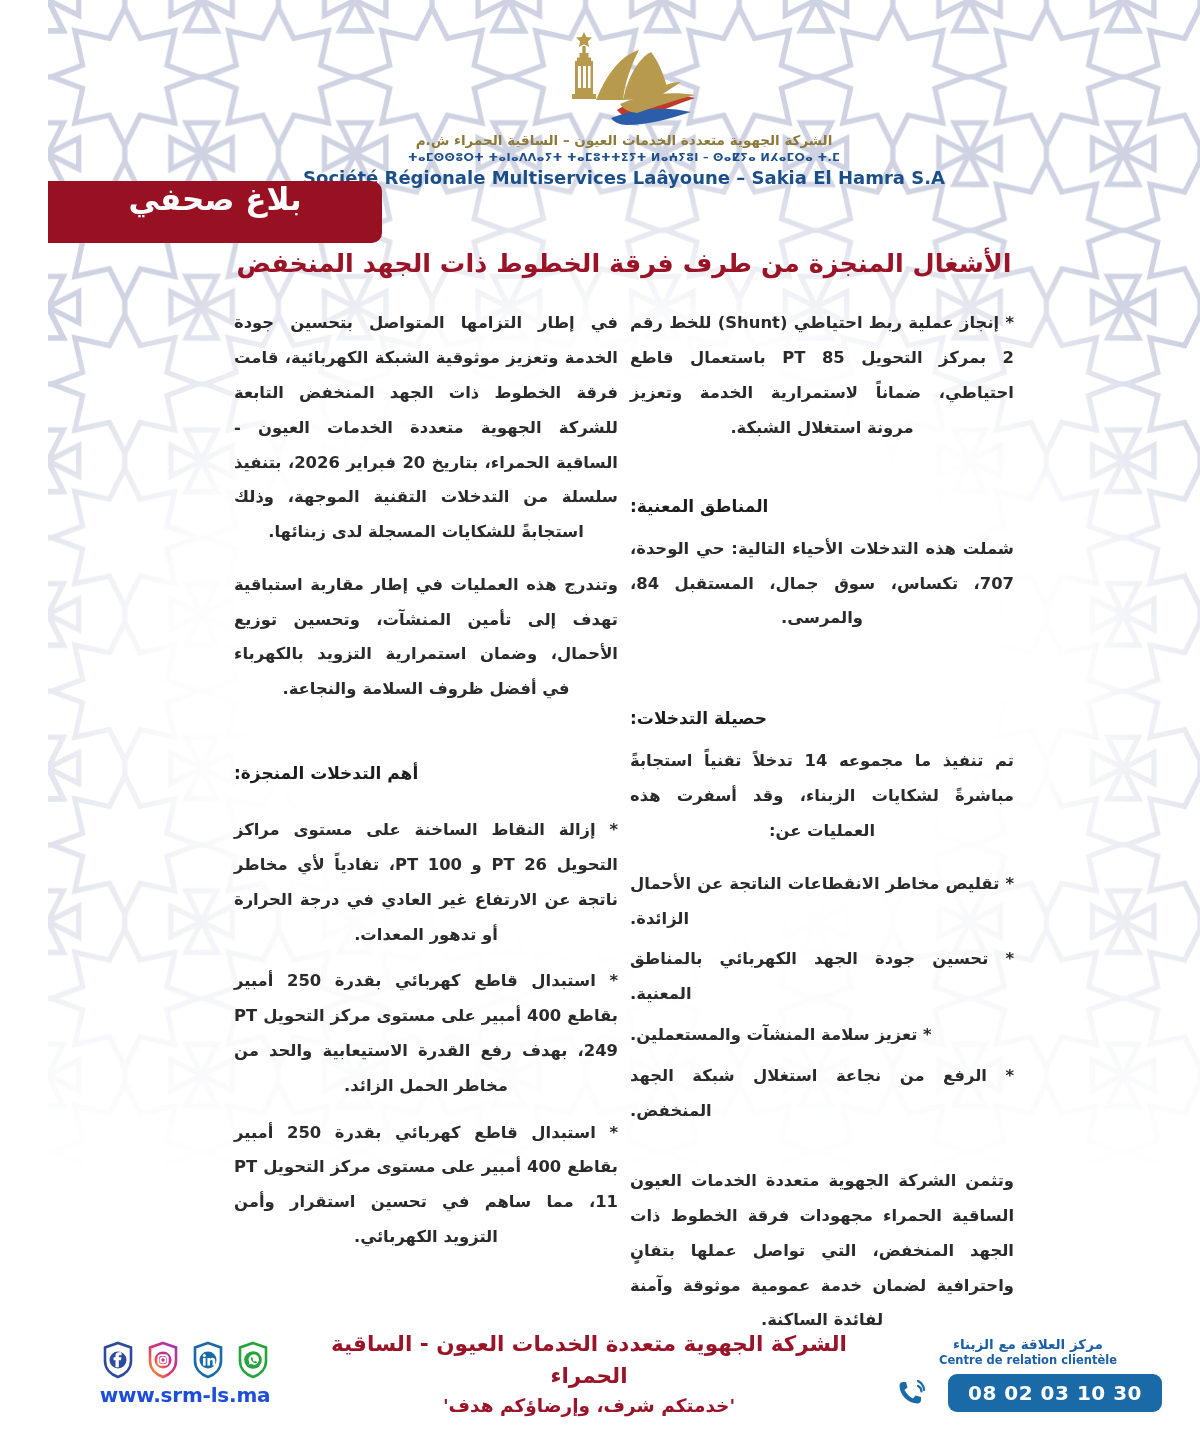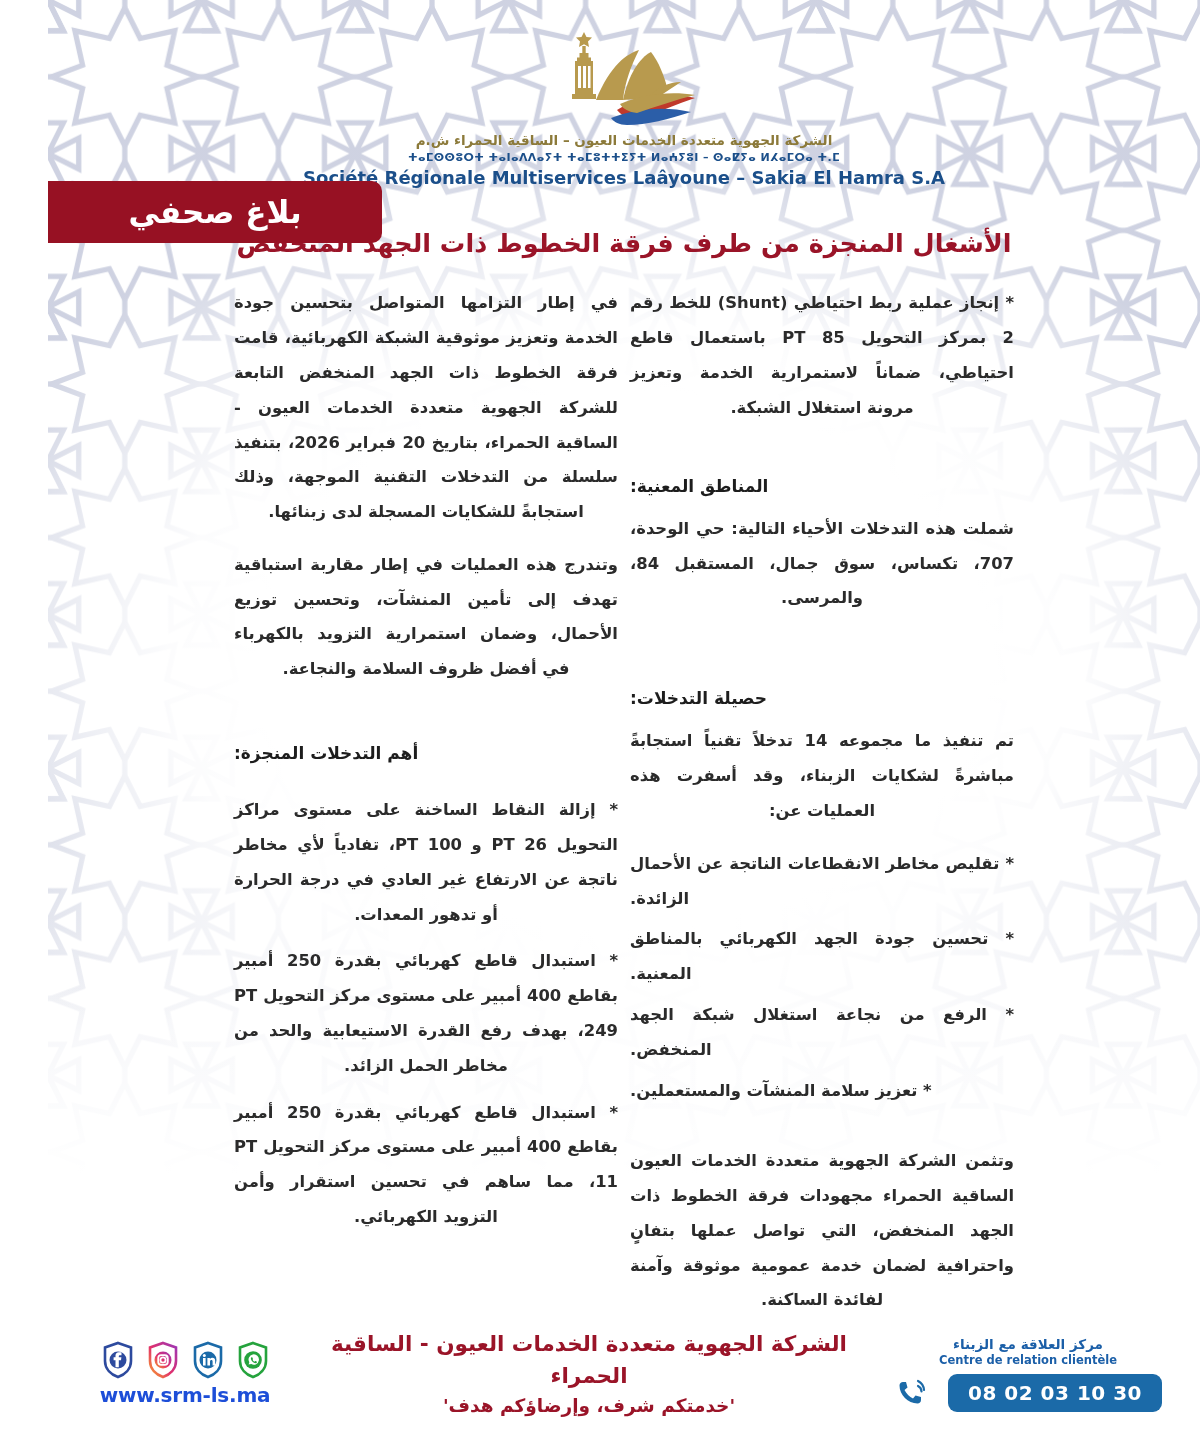--- a/index.html
+++ b/index.html
@@ -85,33 +85,33 @@
     position: absolute;
     top: 181px;
     left: 0;
     z-index: 4;
     width: 334px;
     height: 62px;
     background: #971123;
     border-top-right-radius: 10px;
     border-bottom-right-radius: 10px;
     display: flex;
-    align-items: center;
+    align-items: flex-start;
     justify-content: center;
     color: #ffffff;
     font-size: 31px;
     font-weight: 700;
     letter-spacing: 1px;
   }
 
   
   .doc-title {
     position: relative;
     z-index: 3;
-    margin-top: 44px;
+    margin-top: 64px;
     text-align: center;
     color: #9a1428;
     font-size: 25.5px;
     font-weight: 700;
     line-height: 1.35;
     padding: 0 120px;
   }
 
   
   .body-cols {
@@ -317,22 +317,22 @@
       <div class="spacer-sm"></div>
       <div class="h-sub">المناطق المعنية:</div>
       <p class="para">شملت هذه التدخلات الأحياء التالية: حي الوحدة، 707، تكساس، سوق جمال، المستقبل 84، والمرسى.</p>
 
       <div class="spacer-md"></div>
       <div class="h-sub">حصيلة التدخلات:</div>
       <p class="para">تم تنفيذ ما مجموعه 14 تدخلاً تقنياً استجابةً مباشرةً لشكايات الزبناء، وقد أسفرت هذه العمليات عن:</p>
 
       <p class="bullet tight">* تقليص مخاطر الانقطاعات الناتجة عن الأحمال الزائدة.</p>
       <p class="bullet tight">* تحسين جودة الجهد الكهربائي بالمناطق المعنية.</p>
+      <p class="bullet tight">* تعزيز سلامة المنشآت والمستعملين.</p>
       <p class="bullet tight">* الرفع من نجاعة استغلال شبكة الجهد المنخفض.</p>
-      <p class="bullet tight">* تعزيز سلامة المنشآت والمستعملين.</p>
 
       <div class="spacer-md"></div>
       <p class="para">وتثمن الشركة الجهوية متعددة الخدمات العيون الساقية الحمراء مجهودات فرقة الخطوط ذات الجهد المنخفض، التي تواصل عملها بتفانٍ واحترافية لضمان خدمة عمومية موثوقة وآمنة لفائدة الساكنة.</p>
     </div>
 
     <div class="col col-right">
       <p class="para">في إطار التزامها المتواصل بتحسين جودة الخدمة وتعزيز موثوقية الشبكة الكهربائية، قامت فرقة الخطوط ذات الجهد المنخفض التابعة للشركة الجهوية متعددة الخدمات العيون - الساقية الحمراء، بتاريخ 20 فبراير 2026، بتنفيذ سلسلة من التدخلات التقنية الموجهة، وذلك استجابةً للشكايات المسجلة لدى زبنائها.</p>
       <p class="para">وتندرج هذه العمليات في إطار مقاربة استباقية تهدف إلى تأمين المنشآت، وتحسين توزيع الأحمال، وضمان استمرارية التزويد بالكهرباء في أفضل ظروف السلامة والنجاعة.</p>
 
       <div class="spacer-sm"></div>

